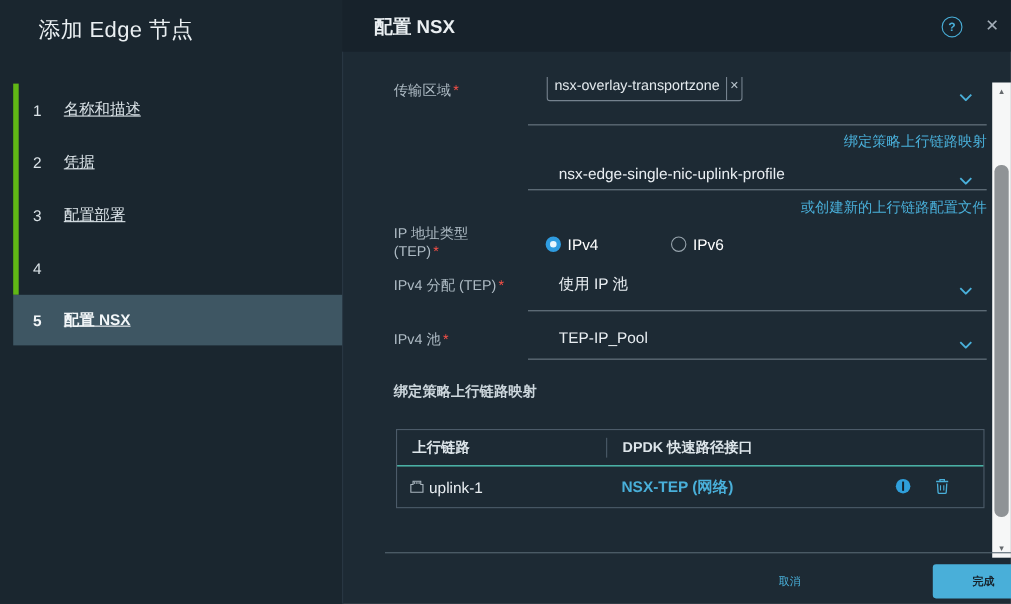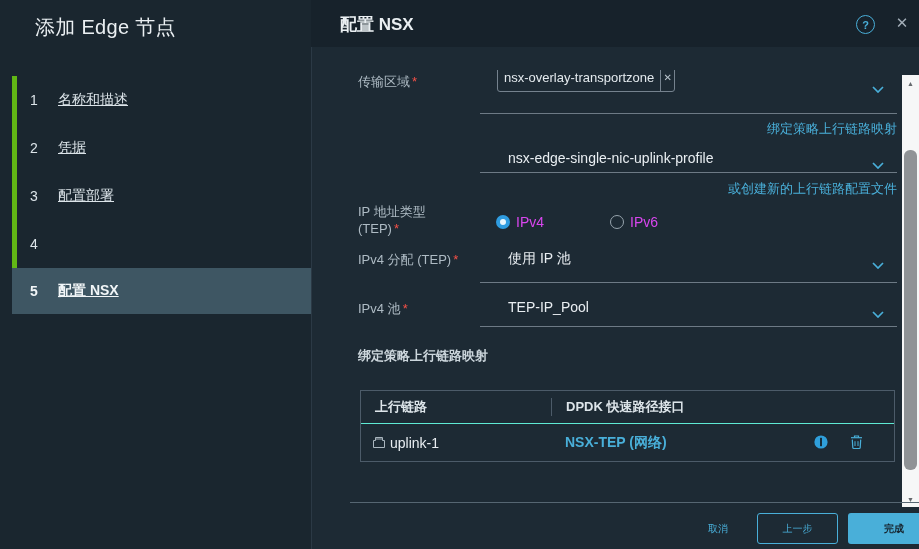--- a/index.html
+++ b/index.html
@@ -30,21 +30,21 @@
   .req{color:#f55047;margin-left:2px;}
   .f-value{position:absolute;left:171px;font-size:14px;color:#e9eef2;margin-left:26px;}
   .underline{position:absolute;left:169px;width:417px;height:1px;background:#6d7a85;}
   .chevron{position:absolute;left:561px;width:12px;height:7px;cursor:pointer;}
   .f-link{position:absolute;left:169px;width:417px;text-align:right;font-size:13px;color:#49afd9;cursor:pointer;}
   .chip{position:absolute;left:186px;top:-7px;width:176px;height:27px;border:1px solid #75828e;border-radius:3px;
     display:flex;align-items:center;color:#e4eaee;font-size:13px;}
   .chip .chip-lbl{flex:1;text-align:center;padding:0 6px;white-space:nowrap;}
   .chip .chip-x{width:22px;align-self:stretch;border-left:1px solid #75828e;display:flex;align-items:center;justify-content:center;
     font-size:10px;color:#b9c4cc;cursor:pointer;}
-  .radio{position:absolute;display:flex;align-items:center;gap:6px;font-size:14px;color:#d946ef;cursor:pointer;}
+  .radio{position:absolute;display:flex;align-items:center;gap:6px;font-size:14px;color:#ffffff;cursor:pointer;}
   .radio .circ{width:14px;height:14px;border-radius:50%;box-sizing:border-box;flex:none;}
   .radio .circ.on{border:4px solid #2f9ce0;background:#eaf6fd;}
   .radio .circ.off{border:1px solid #97a4ad;background:transparent;}
   .section-title{position:absolute;left:47px;top:277px;font-size:13px;font-weight:bold;color:#ccd6dc;}
   
   .map-table{position:absolute;left:49px;top:320px;width:535px;border:1px solid #4c5b69;box-sizing:border-box;}
   .t-head{display:flex;height:32px;align-items:center;font-size:13px;font-weight:bold;color:#dde5ea;}
   .t-head .c1{width:190px;padding-left:14px;box-sizing:border-box;}
   .t-head .c2{flex:1;padding-left:14px;border-left:1px solid #4c5b69;height:18px;line-height:18px;}
   .t-row{position:relative;display:flex;height:37px;align-items:center;border-top:1px solid #5eead4;font-size:14px;}
@@ -203,16 +203,15 @@
     </div>
 
     <div class="scrollbar">
       <span class="sb-arrow sb-up">▲</span>
       <span class="sb-thumb"></span>
       <span class="sb-arrow sb-down">▼</span>
     </div>
 
     <div class="footer-divider"></div>
     <button class="btn btn-cancel">取消</button>
-    <button class="btn btn-prev">上一步</button>
     <button class="btn btn-finish">完成</button>
   </section>
 </div>
 
 </body></html>

